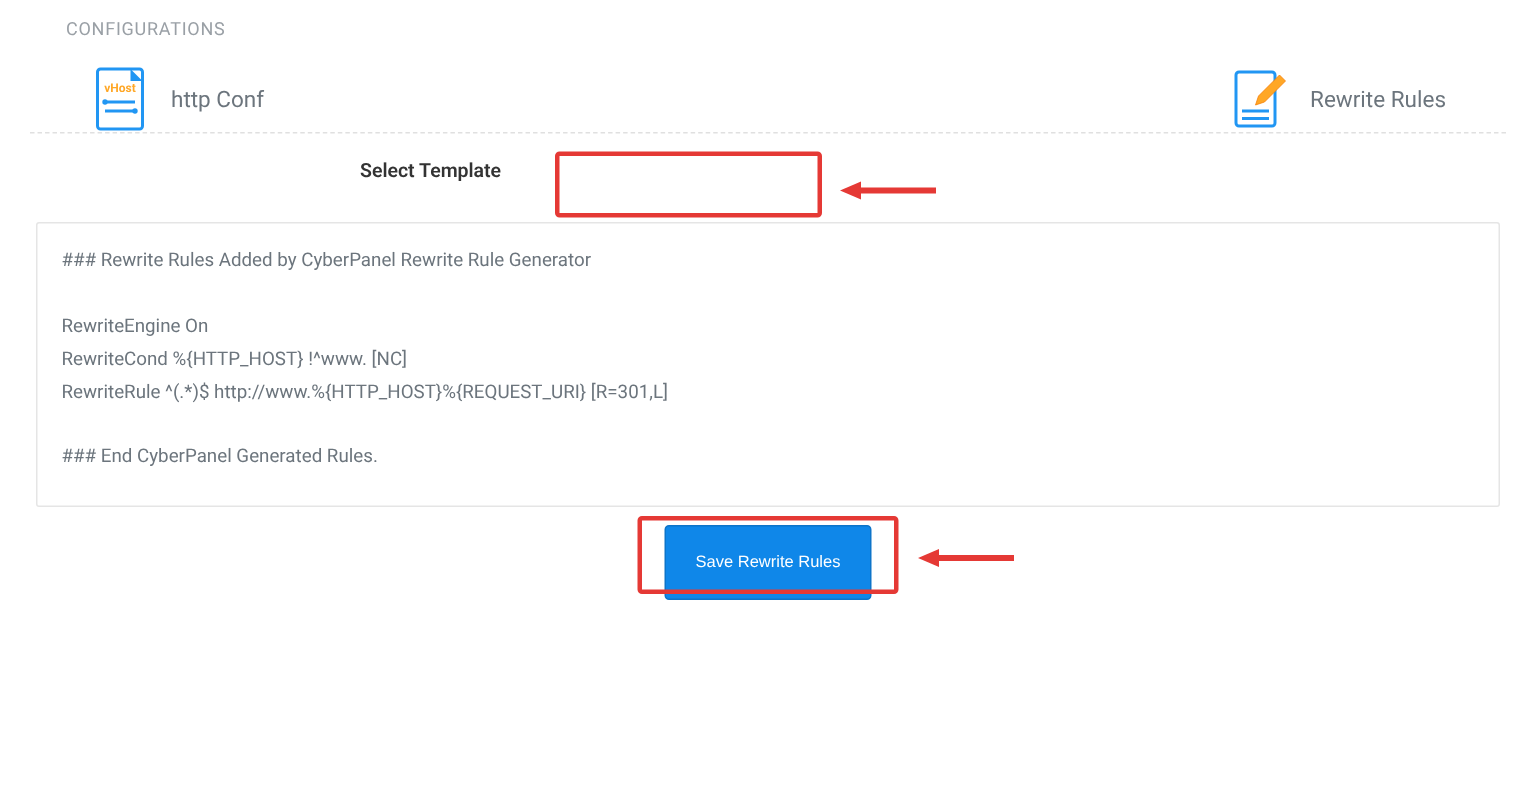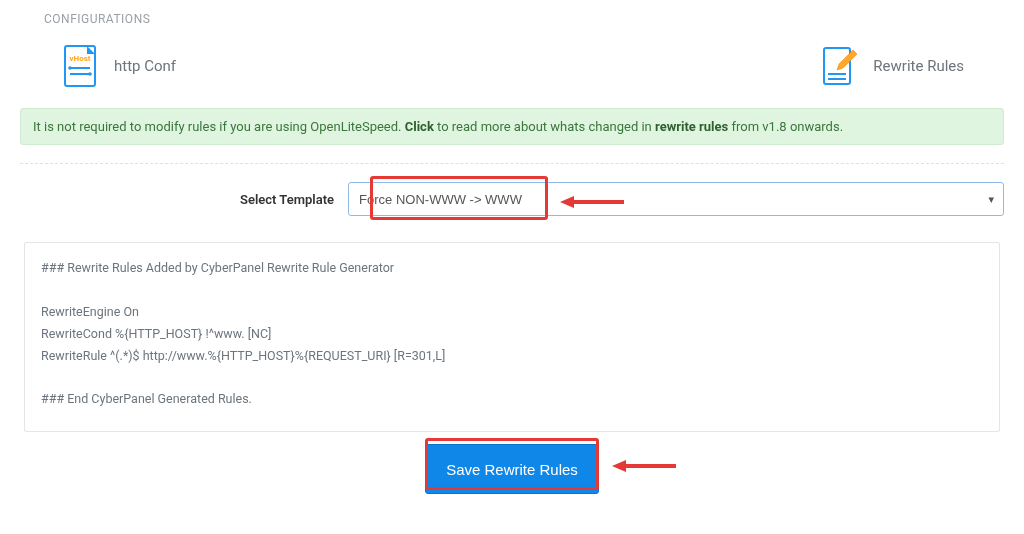--- a/index.html
+++ b/index.html
@@ -18,21 +18,20 @@
     font-size: 12px;
     color: #9aa0a6;
     letter-spacing: 0.5px;
     margin-bottom: 18px;
     margin-left: 24px;
   }
   .tabs {
     display: flex;
     justify-content: space-between;
     align-items: center;
-    margin-bottom: 20px;
     padding: 0 40px;
   }
   .tab {
     display: flex;
     align-items: center;
     gap: 14px;
     cursor: pointer;
   }
   .tab-icon {
     width: 40px;
@@ -139,21 +138,21 @@
     display: flex;
     justify-content: center;
     position: relative;
     height: 50px;
   }
   .save-btn {
     background: #0f87e9;
     color: #fff;
     border: 1px solid #0d74c9;
     padding: 9px 20px;
-    font-size: 15px;
+    font-size: 11px;
     border-radius: 3px;
     cursor: pointer;
   }
   .red-callout.box2 {
     left: 50%; transform: translateX(-50%);
     top: -6px; width: 174px; height: 52px;
   }
   .arrow.a2 { left: calc(50% + 100px); top: 16px; }
 </style>
 </head>
@@ -186,34 +185,25 @@
           <line x1="9" y1="30" x2="27" y2="30" stroke="#2196f3" stroke-width="2"></line>
           <line x1="9" y1="35" x2="27" y2="35" stroke="#2196f3" stroke-width="2"></line>
           <path d="M20 20 L34 6 L38 10 L24 24 L18 26 Z" fill="#ffa726" stroke="#f57c00" stroke-width="0.5"></path>
         </svg>
       </span>
       <span class="tab-label">Rewrite Rules</span>
     </div>
 
   </div>
 
-  <div class="notice">
-    <span>It is not required to modify rules if you are using OpenLiteSpeed. </span><b>Click</b><span> to read more about whats changed in </span><b>rewrite rules</b><span> from v1.8 onwards.</span>
-  </div>
 
   <div class="divider"></div>
 
   <div class="template-row">
     <span class="template-label">Select Template</span>
-    <div class="select-wrap">
-      <select class="template-select">
-        <option>Force NON-WWW -&gt; WWW</option>
-      </select>
-      <span class="select-caret">▾</span>
-    </div>
     <div class="red-callout box1"></div>
     <div class="arrow a1">
       <div class="tip"></div>
         <div class="shaft"></div>
     </div>
   </div>
 
   <div class="rules-box">### Rewrite Rules Added by CyberPanel Rewrite Rule Generator
 
 RewriteEngine On

